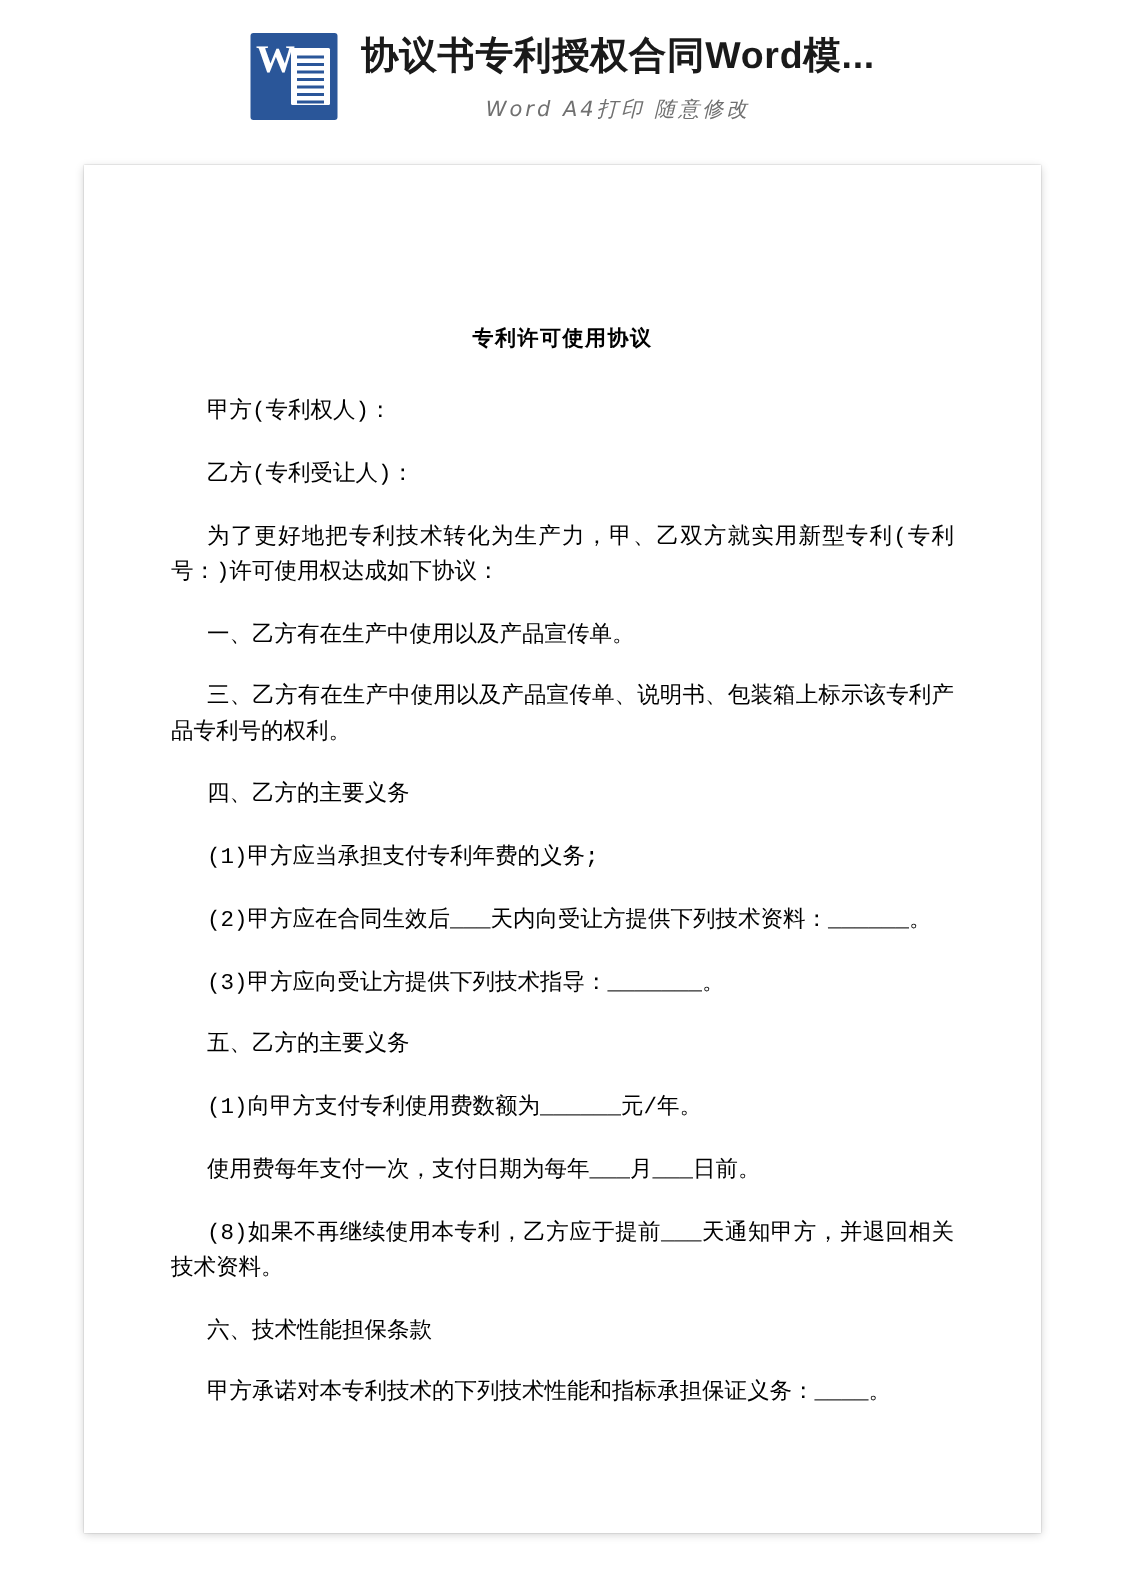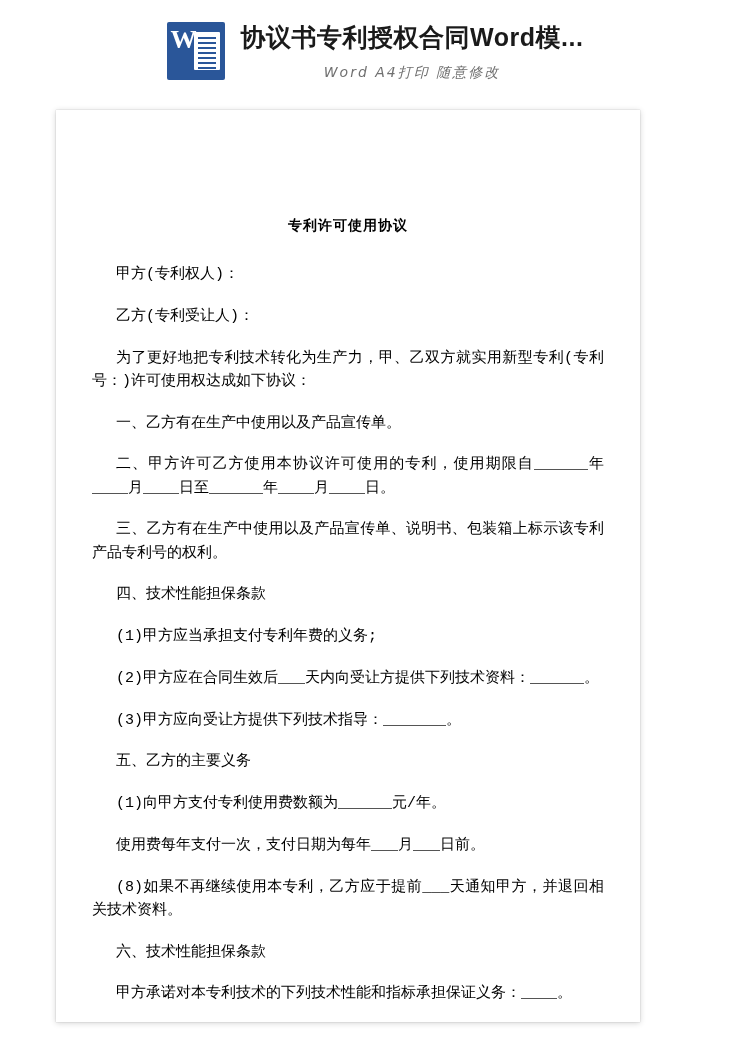--- a/index.html
+++ b/index.html
@@ -98,26 +98,26 @@
     letter-spacing: 2px;
     font-family: "DejaVu Sans", sans-serif;
     font-style: italic;
   }
 
   
   .paper {
     position: absolute;
     left: 56px;
     top: 110px;
-    width: 584px;
+    width: 638px;
     height: 912px;
     background: #ffffff;
     box-shadow: 0 1px 6px rgba(0,0,0,0.18), 0 0 1px rgba(0,0,0,0.25);
     box-sizing: border-box;
-    padding: 0 36px;
+    padding: 0 58px;
   }
   .doc-heading {
     text-align: center;
     font-size: 14px;
     font-weight: bold;
     color: #000000;
     margin-top: 107px;
     font-family: "DejaVu Sans", sans-serif;
     letter-spacing: 1px;
   }
@@ -162,23 +162,22 @@
     </div>
   </div>
 
   <div class="paper">
     <div class="doc-heading">专利许可使用协议</div>
     <div class="doc-body">
         <p class="para indent">甲方(专利权人)：</p>
         <p class="para indent">乙方(专利受让人)：</p>
         <p class="para indent">为了更好地把专利技术转化为生产力，甲、乙双方就实用新型专利(专利号：)许可使用权达成如下协议：</p>
         <p class="para indent">一、乙方有在生产中使用以及产品宣传单。</p>
-        <p class="para indent">二、甲方许可乙方使用本协议许可使用的专利，使用期限自______年____月____日至______年____月____日。</p>
         <p class="para indent">三、乙方有在生产中使用以及产品宣传单、说明书、包装箱上标示该专利产品专利号的权利。</p>
-        <p class="para indent">四、技术性能担保条款</p>
+        <p class="para indent">四、乙方的主要义务</p>
         <p class="para indent">(1)甲方应当承担支付专利年费的义务;</p>
         <p class="para indent">(2)甲方应在合同生效后___天内向受让方提供下列技术资料：______。</p>
         <p class="para indent">(3)甲方应向受让方提供下列技术指导：_______。</p>
         <p class="para indent">五、乙方的主要义务</p>
         <p class="para indent">(1)向甲方支付专利使用费数额为______元/年。</p>
         <p class="para indent">使用费每年支付一次，支付日期为每年___月___日前。</p>
         <p class="para indent">(8)如果不再继续使用本专利，乙方应于提前___天通知甲方，并退回相关技术资料。</p>
         <p class="para indent">六、技术性能担保条款</p>
         <p class="para indent">甲方承诺对本专利技术的下列技术性能和指标承担保证义务：____。</p>
       </div>

